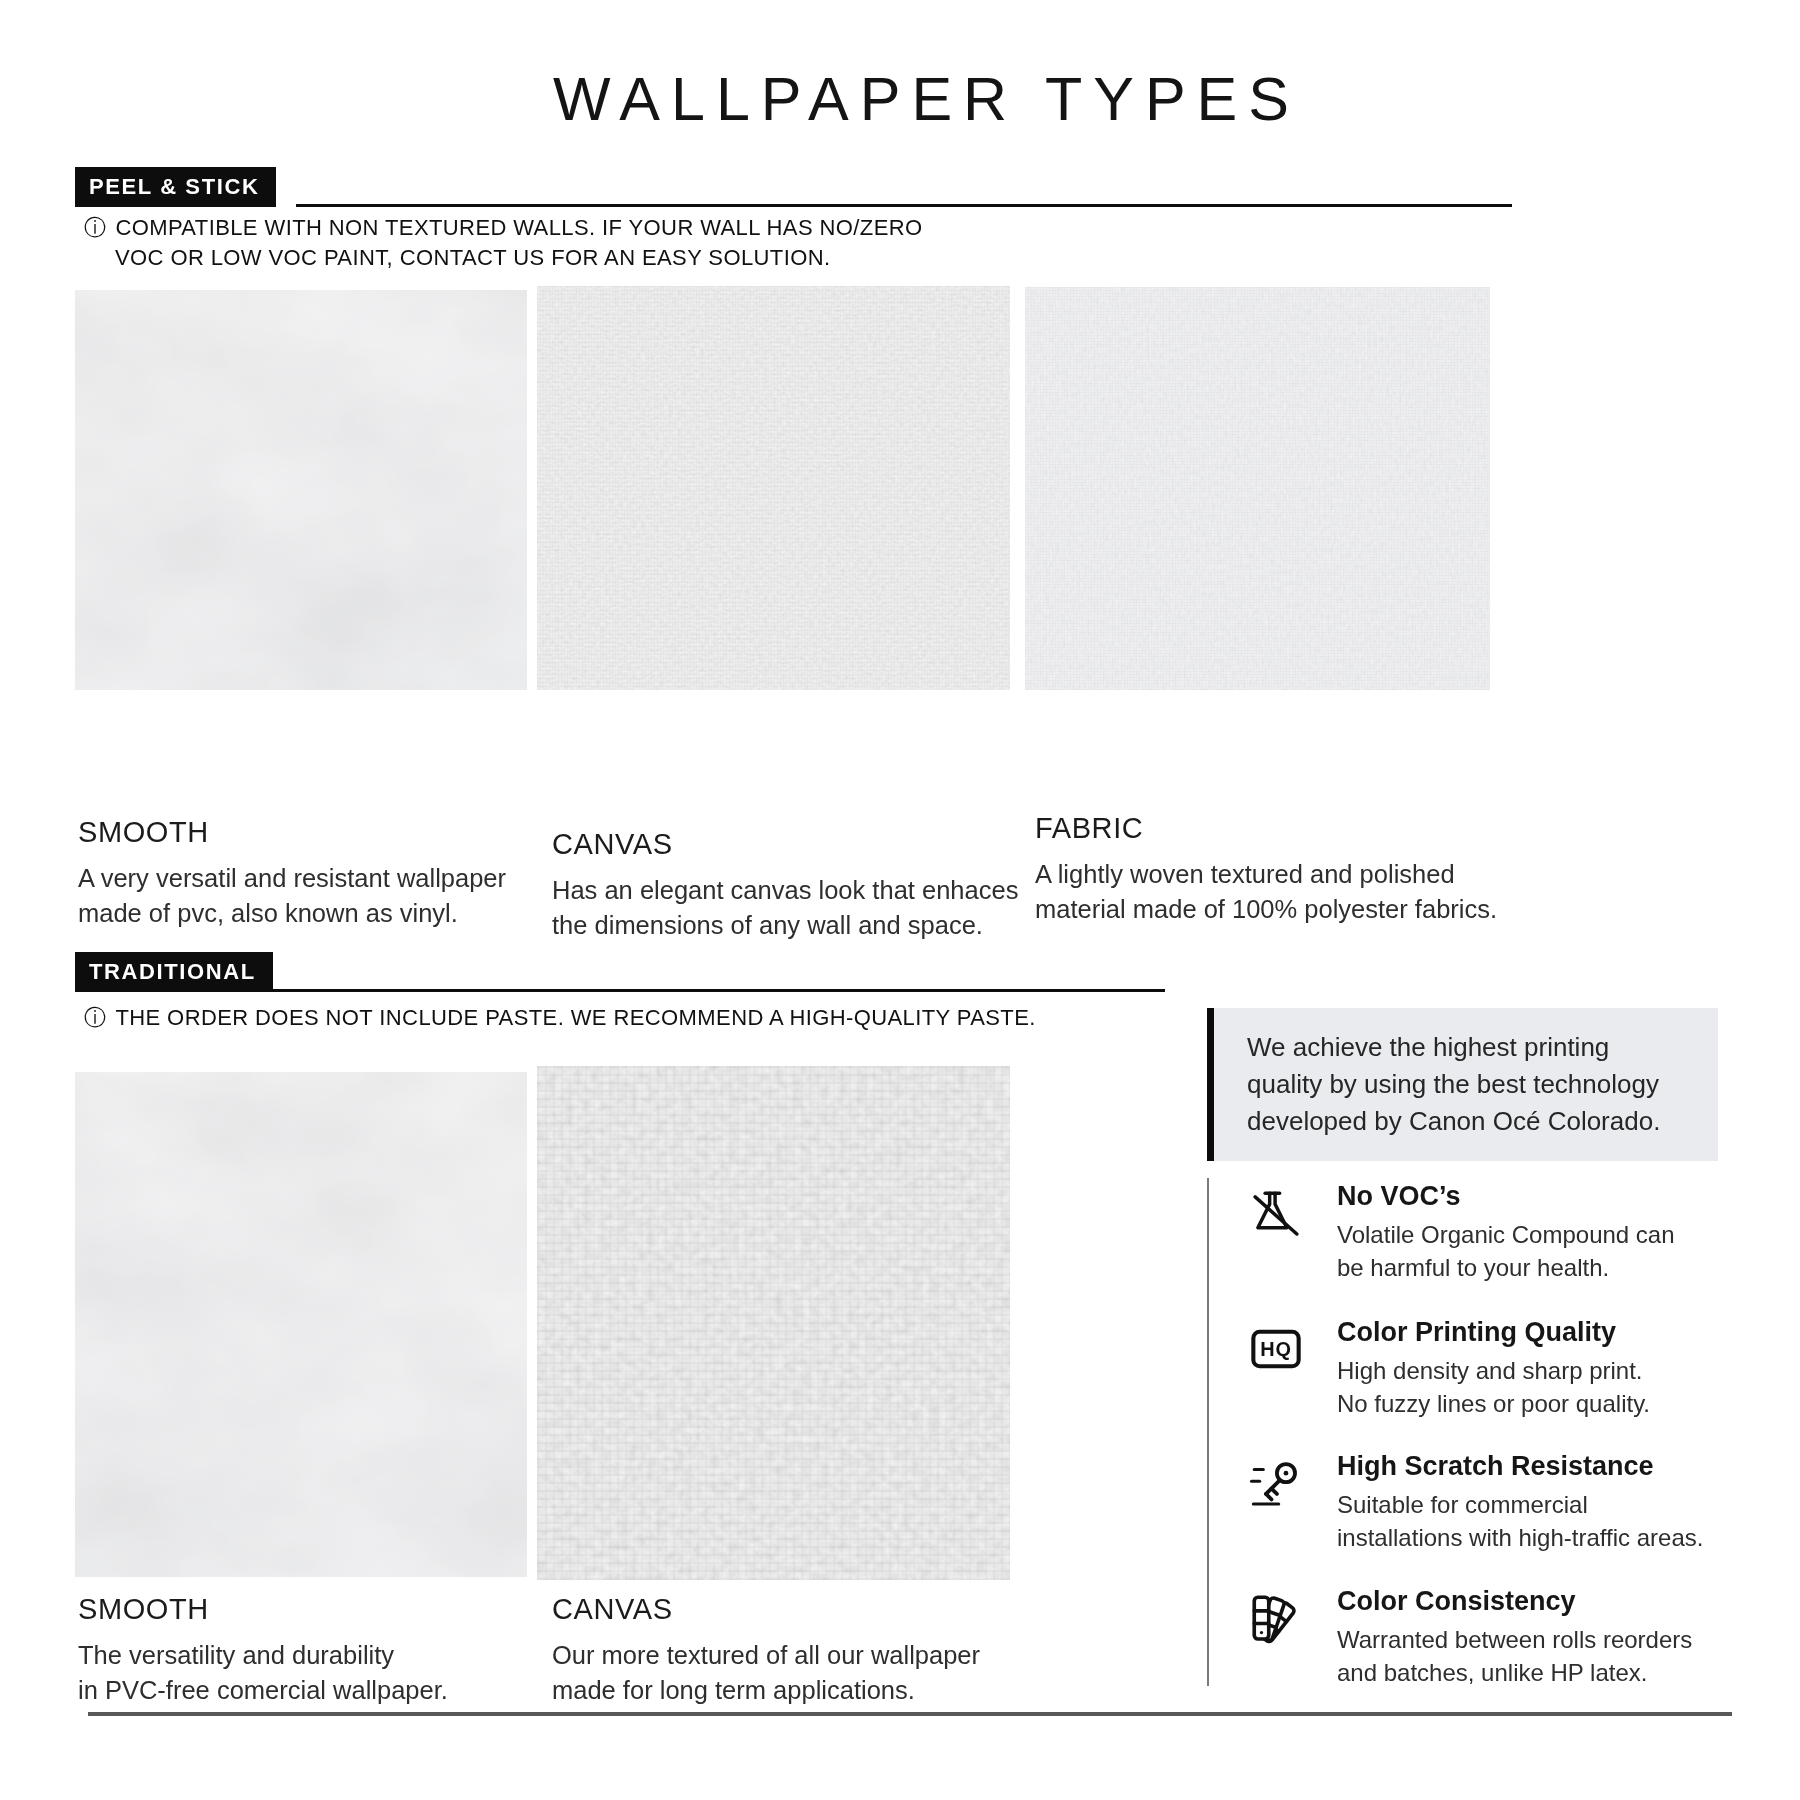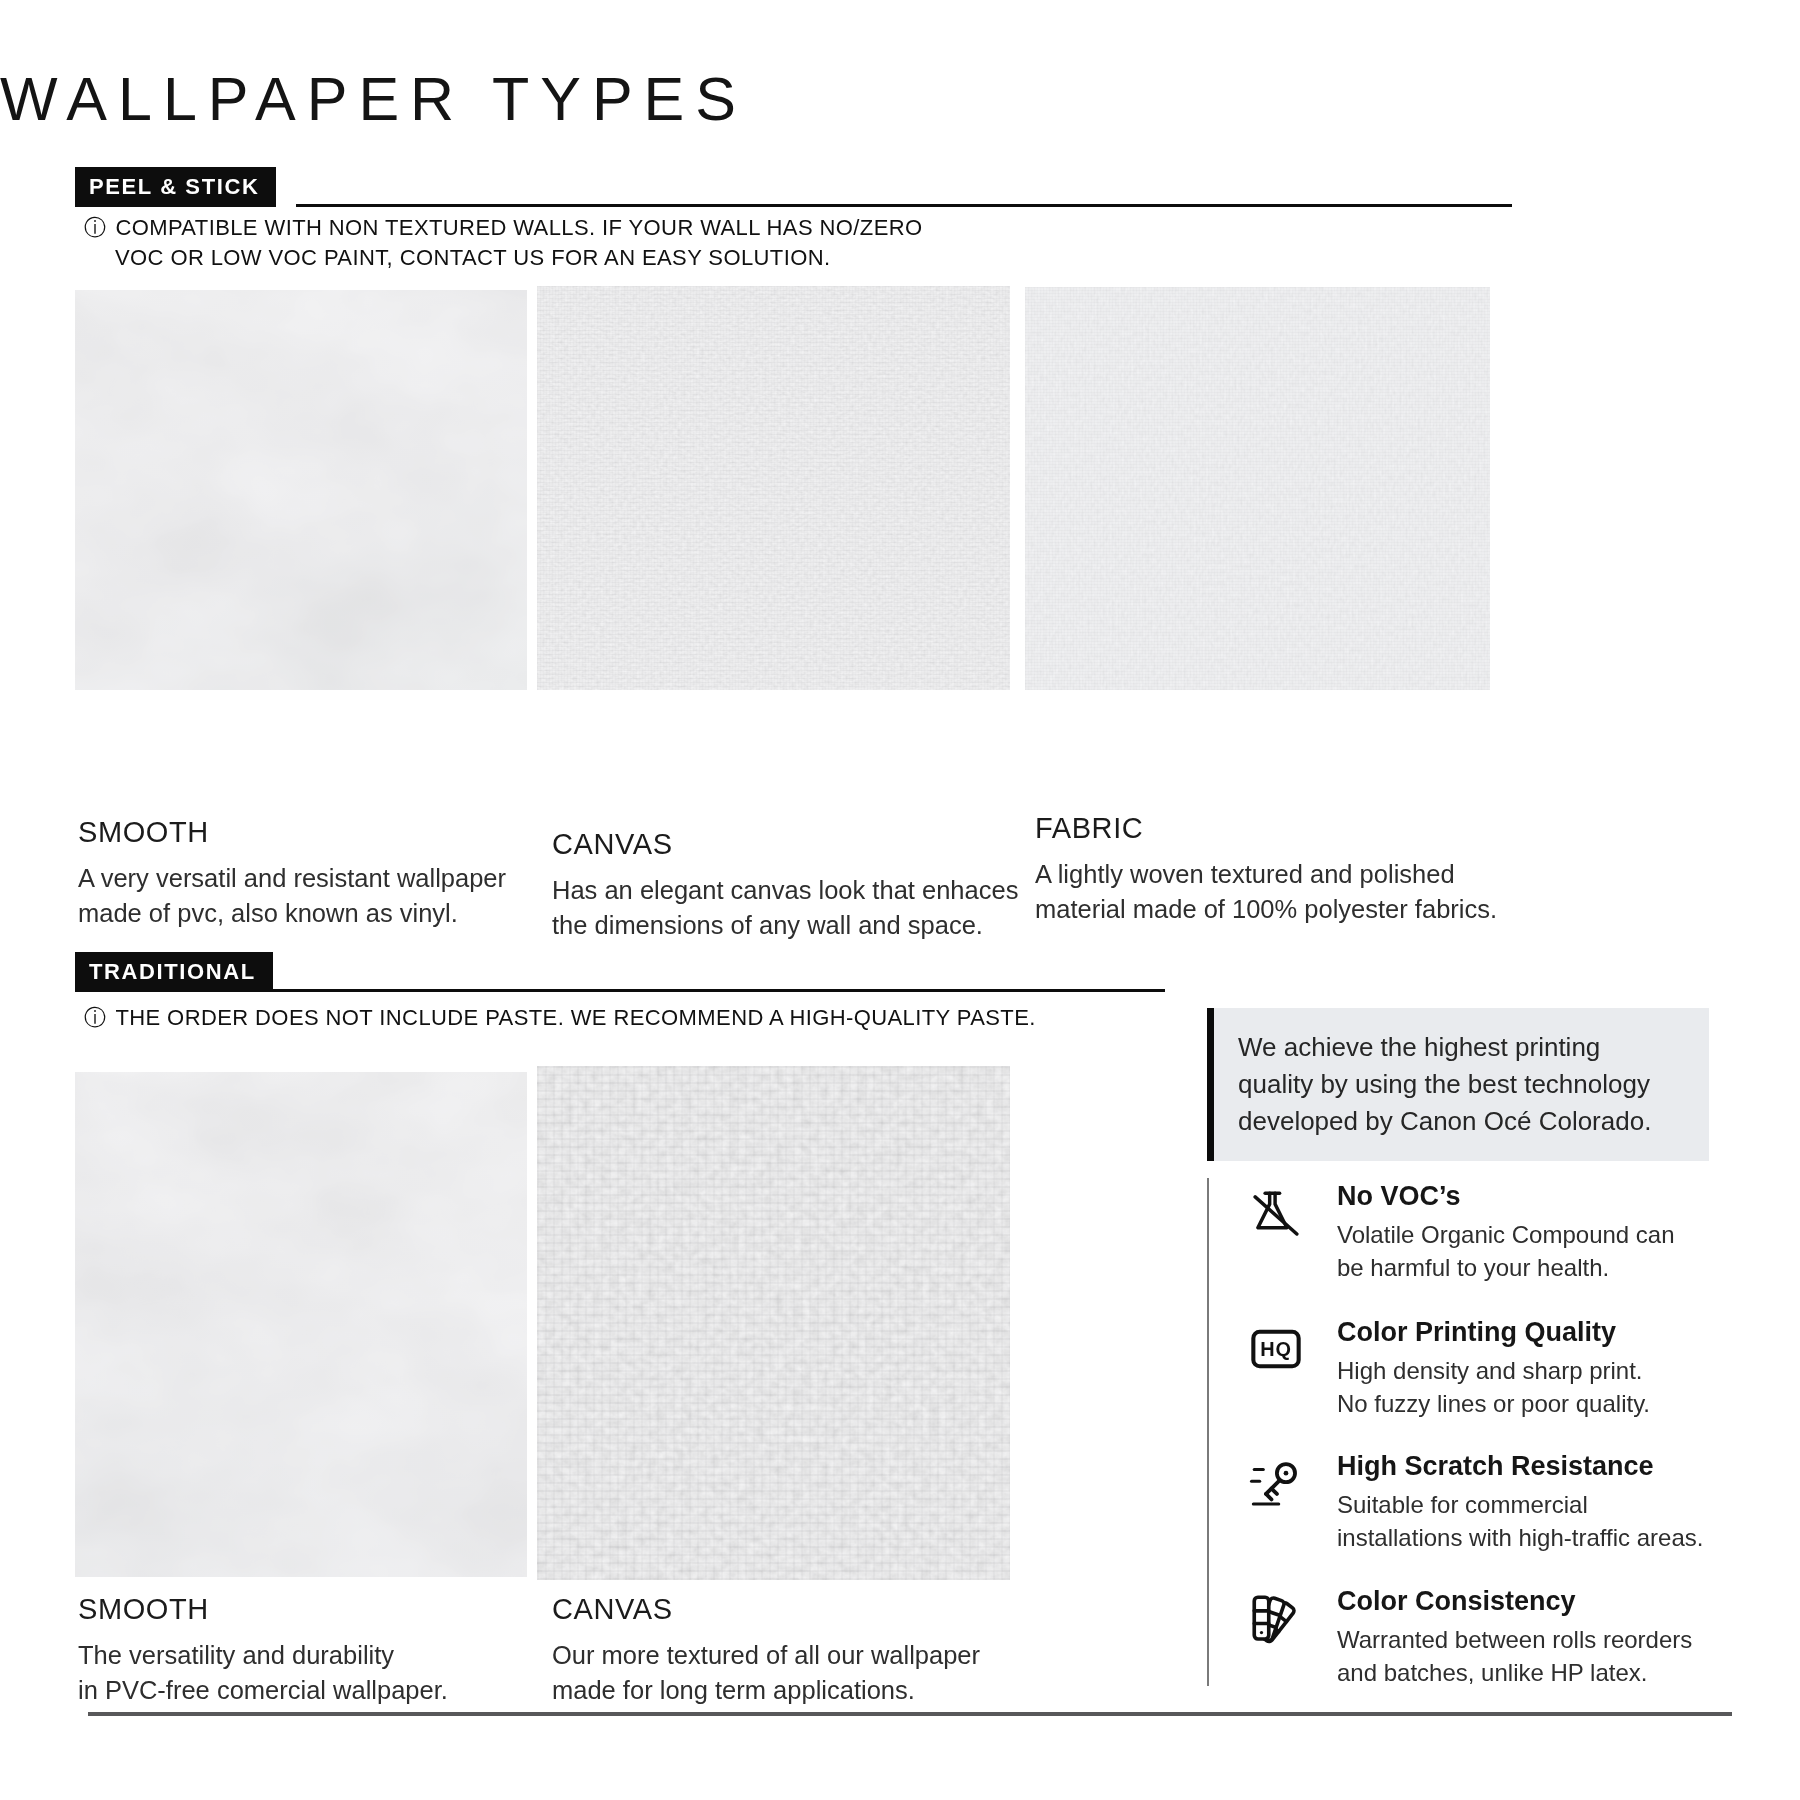--- a/index.html
+++ b/index.html
@@ -4,21 +4,21 @@
 <style>
   html,body{margin:0;padding:0;background:#ffffff;}
   .page{
     position:relative;width:1800px;height:1800px;background:#ffffff;overflow:hidden;
     font-family:"Liberation Sans","DejaVu Sans",sans-serif;color:#161616;
   }
   .abs{position:absolute;}
 
   
   .page-title{
-    left:0;top:64px;width:1300px;text-align:left;
+    left:0;top:64px;width:1300px;text-align:right;
     font-size:61px;font-weight:400;letter-spacing:11px;color:#141414;
   }
 
   
   .sec-head{display:flex;align-items:flex-end;}
   .sec-label{
     background:#0d0d0d;color:#ffffff;font-size:22px;font-weight:700;
     letter-spacing:1.6px;padding:7px 17px 7px 14px;white-space:nowrap;
   }
   .sec-line{flex:1;height:3px;background:#0d0d0d;}
@@ -34,21 +34,21 @@
   .tex{position:absolute;left:0;top:0;width:100%;height:100%;display:block;}
 
   .sw-label{position:absolute;}
   .sw-title{font-size:29px;font-weight:400;letter-spacing:0.6px;color:#1b1b1b;}
   .sw-desc{margin-top:12px;font-size:25.5px;line-height:35px;color:#2e2e2e;}
 
   
   .quote-box{
     left:1207px;top:1008px;width:471px;
     background:#e9ebee;border-left:7px solid #0b0b0b;
-    padding:21px 0 21px 24px;
+    padding:21px 0 21px 33px;
     font-size:26px;line-height:37px;color:#262626;
   }
 
   
   .feat-vline{left:1207px;top:1178px;width:2px;height:508px;background:#7a7a7a;}
   .feat-icon{position:absolute;left:1247px;width:58px;height:58px;}
   .feat-text{position:absolute;left:1337px;width:440px;}
   .feat-title{font-size:27px;font-weight:700;color:#161616;line-height:32px;}
   .feat-desc{margin-top:6px;font-size:24px;line-height:33px;color:#2e2e2e;}
 

